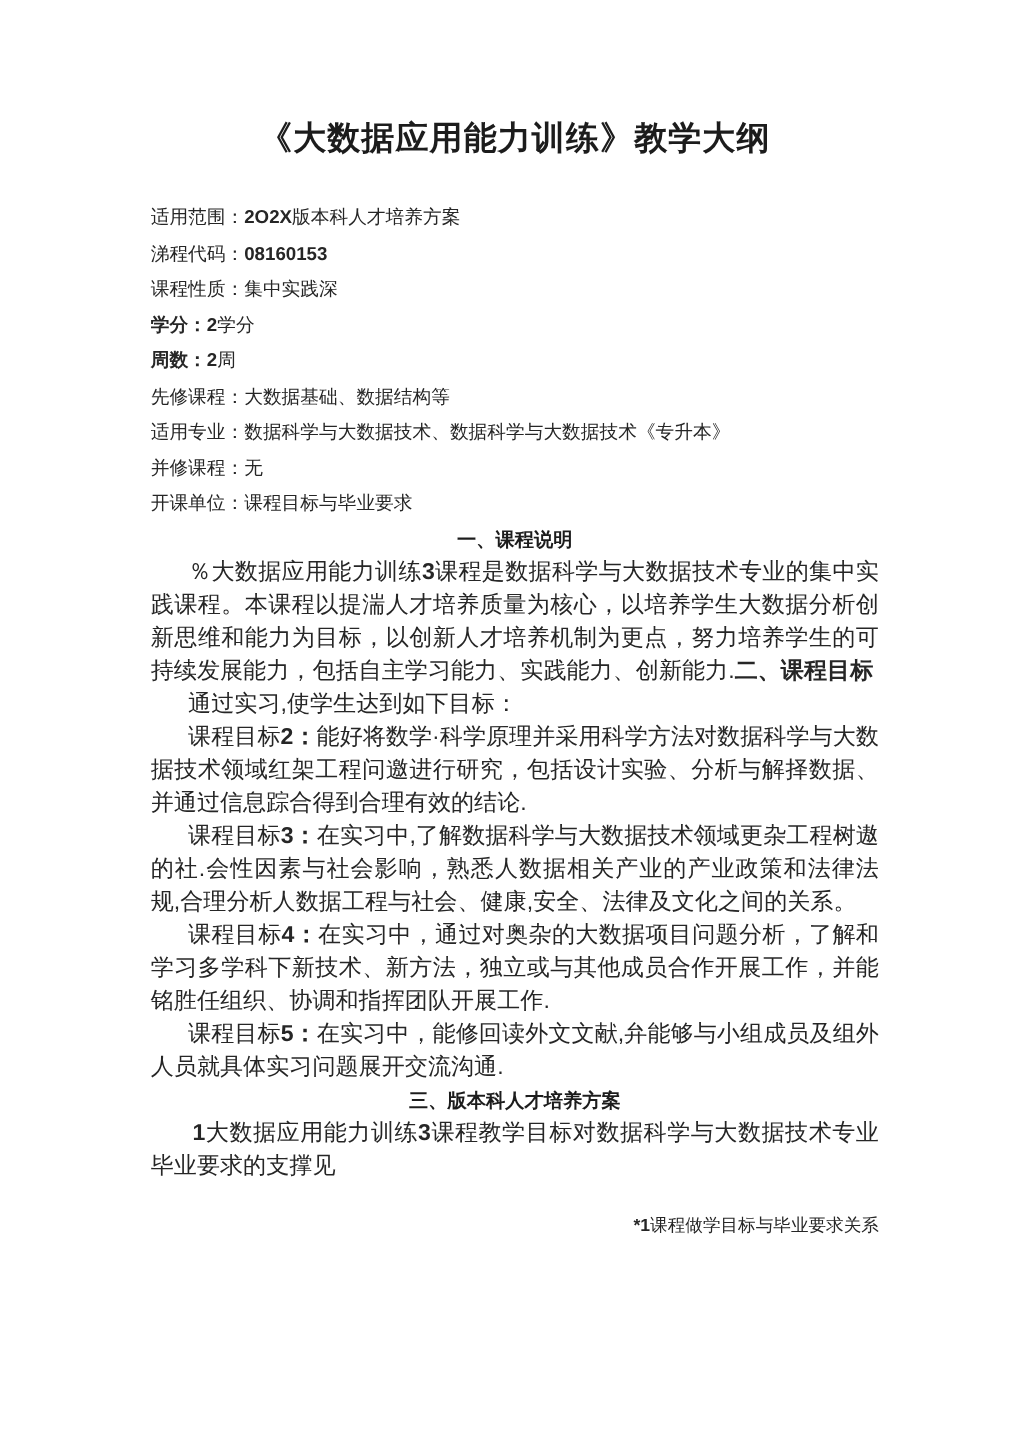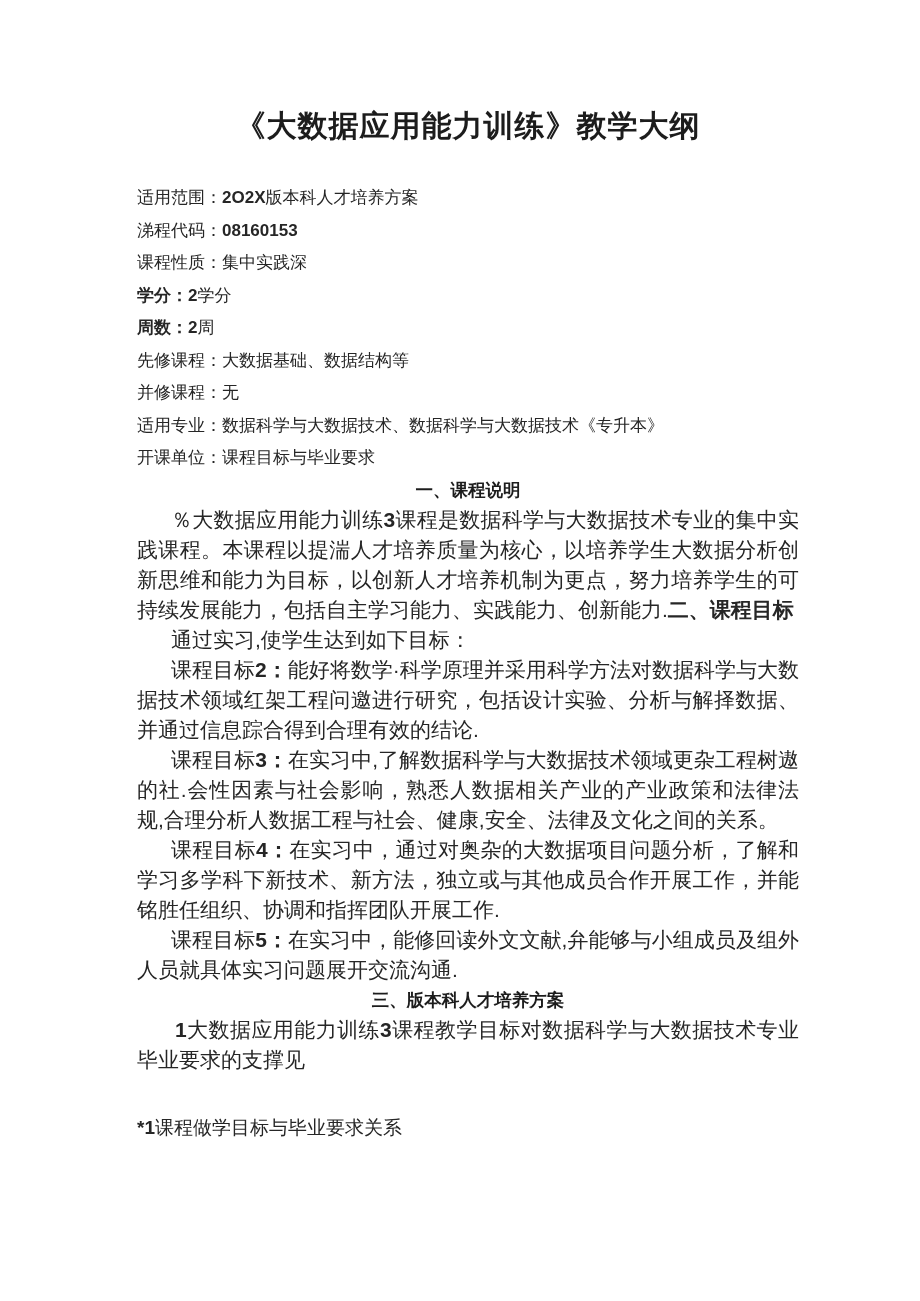--- a/index.html
+++ b/index.html
@@ -55,45 +55,45 @@
     line-height: 30px;
     text-align: justify;
   }
   .indent {
     text-indent: 34px;
   }
   .indent-more {
     text-indent: 38px;
   }
   .caption {
-    margin-top: 38px;
-    font-size: 19px;
+    margin-top: 25px;
+    font-size: 16px;
     line-height: 30px;
-    text-align: left;
+    text-align: right;
     text-indent: 0;
   }
   .b { font-weight: bold; }
 </style>
 </head>
 <body>
 
 <div class="page">
   <div class="content">
 
     <h1 class="doc-title">《大数据应用能力训练》教学大纲</h1>
 
     <div class="meta-block">
       <div class="meta-line"><span><span>适用范围：</span><span class="b">2O2X</span><span>版本科人才培养方案</span></span></div>
       <div class="meta-line"><span><span>涕程代码：</span><span class="b">08160153</span></span></div>
       <div class="meta-line"><span><span>课程性质：</span><span>集中实践深</span></span></div>
       <div class="meta-line"><span><span class="b">学分：</span><span class="b">2</span><span>学分</span></span></div>
       <div class="meta-line"><span><span class="b">周数：</span><span class="b">2</span><span>周</span></span></div>
       <div class="meta-line"><span><span>先修课程：</span><span>大数据基础、数据结构等</span></span></div>
+      <div class="meta-line"><span><span>适用专业：</span><span>数据科学与大数据技术、数据科学与大数据技术《专升本》</span></span></div>
       <div class="meta-line"><span><span>并修课程：</span><span>无</span></span></div>
-      <div class="meta-line"><span><span>适用专业：</span><span>数据科学与大数据技术、数据科学与大数据技术《专升本》</span></span></div>
       <div class="meta-line"><span><span>开课单位：</span><span>课程目标与毕业要求</span></span></div>
     </div>
 
     <div class="body-block">
       <h2 class="section-heading">一、课程说明</h2>
 
       <p class="para indent"><span>％大数据应用能力训练</span><span class="b">3</span><span>课程是数据科学与大数据技术专业的集中实践课程。本课程以提湍人才培养质量为核心，以培养学生大数据分析创新思维和能力为目标，以创新人才培养机制为更点，努力培养学生的可持续发展能力，包括自主学习能力、实践能力、创新能力.</span><span class="b">二、课程目标</span></p>
       <p class="para indent"><span>通过实习,使学生达到如下目标：</span></p>
       <p class="para indent"><span>课程目标</span><span class="b">2：</span><span>能好将数学·科学原理并采用科学方法对数据科学与大数据技术领域红架工程问邀进行研究，包括设计实验、分析与解择数据、并通过信息踪合得到合理有效的结论.</span></p>
       <p class="para indent"><span>课程目标</span><span class="b">3：</span><span>在实习中,了解数据科学与大数据技术领域更杂工程树遨的社.会性因素与社会影响，熟悉人数据相关产业的产业政策和法律法规,合理分析人数据工程与社会、健康,安全、法律及文化之间的关系。</span></p>

